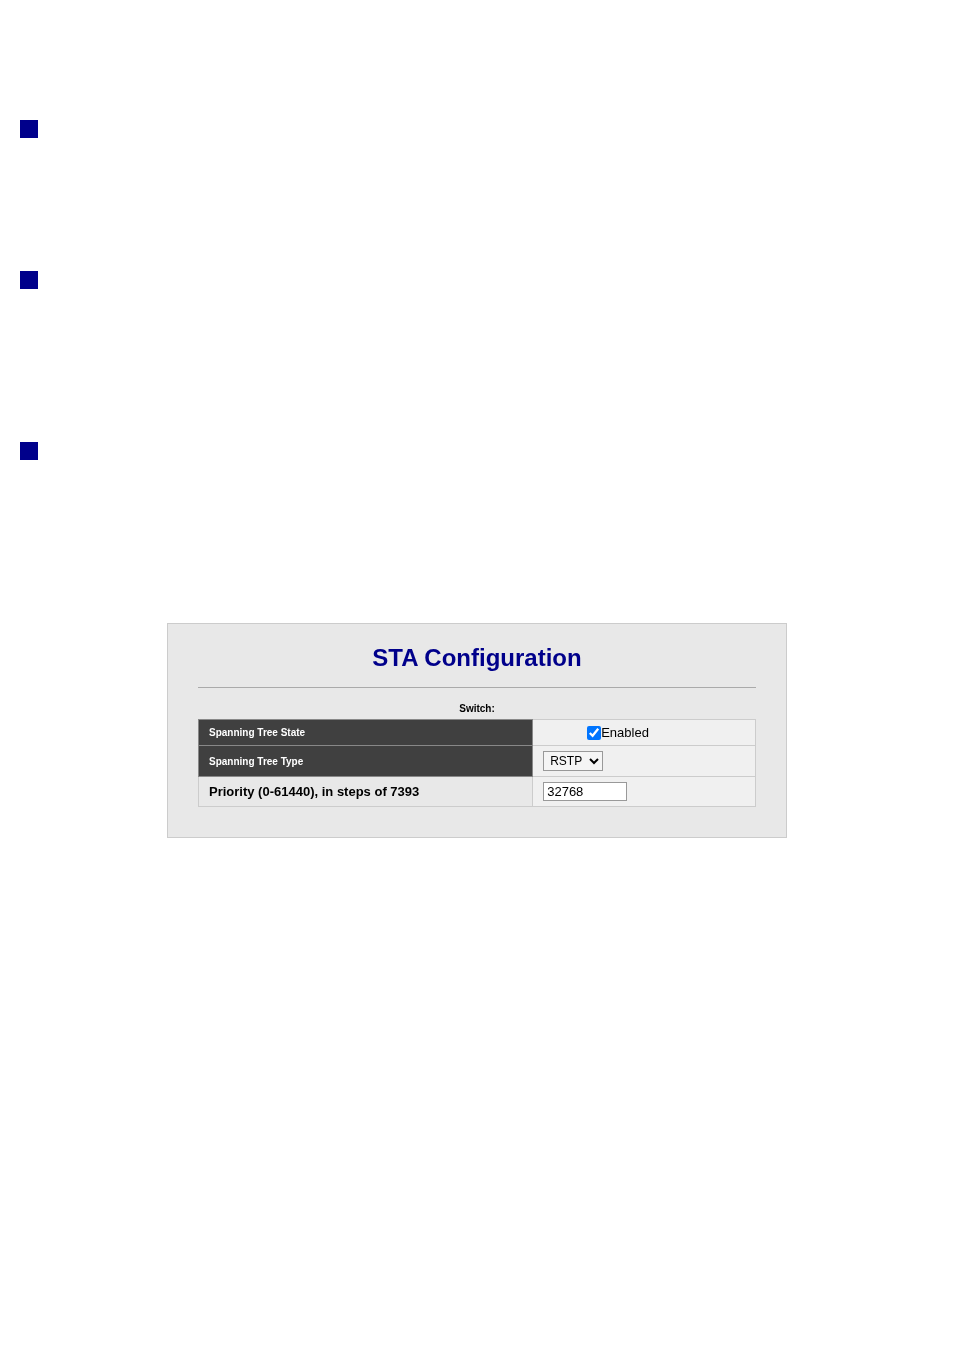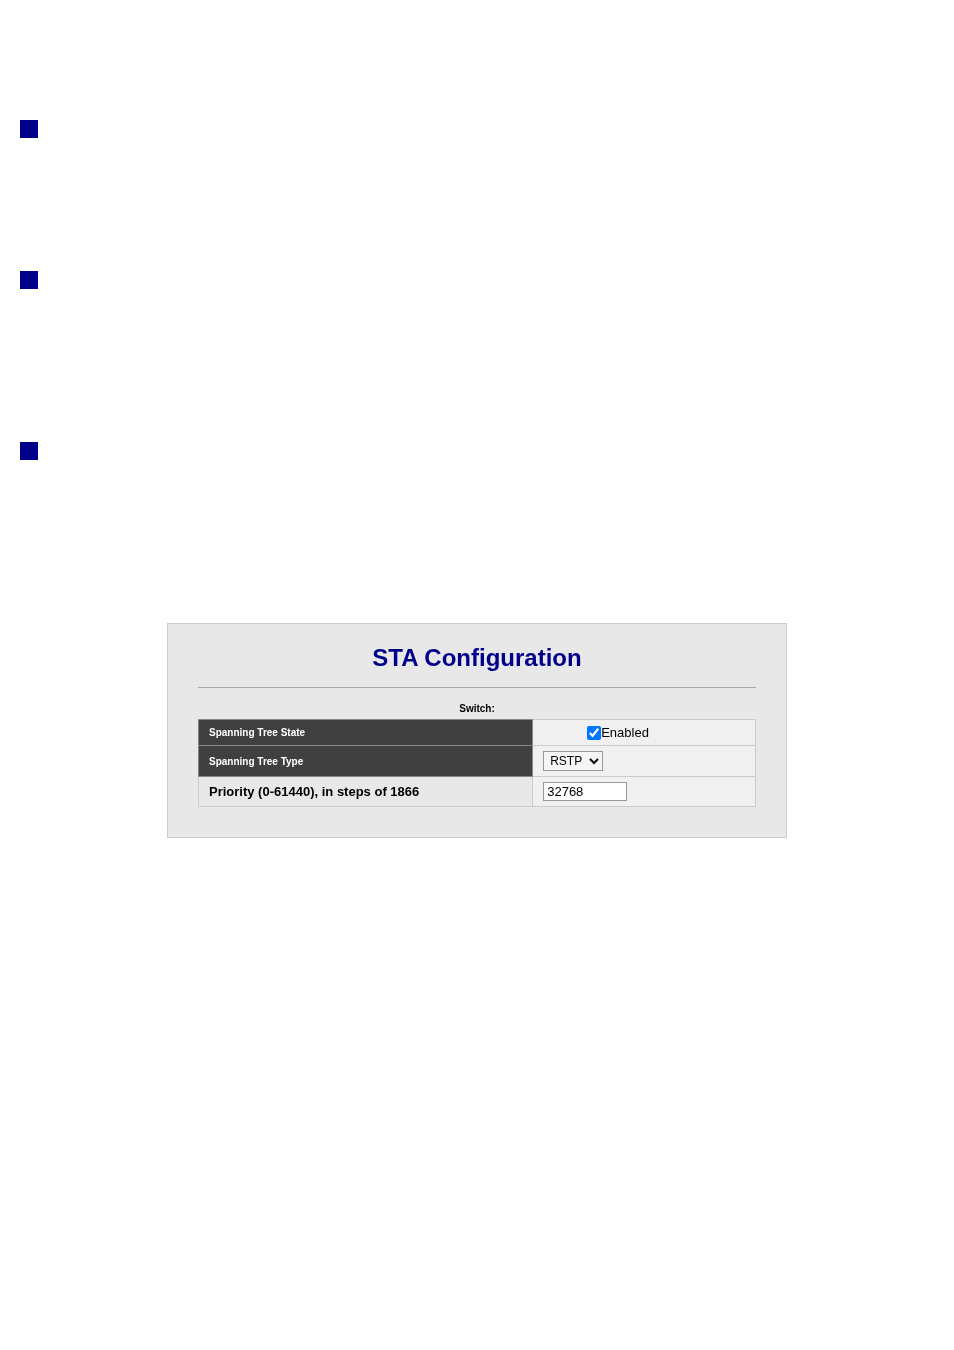--- a/index.html
+++ b/index.html
@@ -192,21 +192,21 @@
             <td class="value-cell">
               <select class="select-small">
                 <option value="RSTP" selected="">RSTP</option>
                 <option value="STP">STP</option>
                 <option value="MSTP">MSTP</option>
               </select>
             </td>
           </tr>
 
           <tr>
-            <td class="label-cell-plain">Priority (0-61440), in steps of 1866</td>
+            <td class="label-cell-plain">Priority (0-61440), in steps of 7393</td>
             <td class="value-cell">
               <input type="text" class="priority-input" value="32768" style="">
             </td>
           </tr>
 
         </tbody>
       </table>
 
     </div>
   </div>

